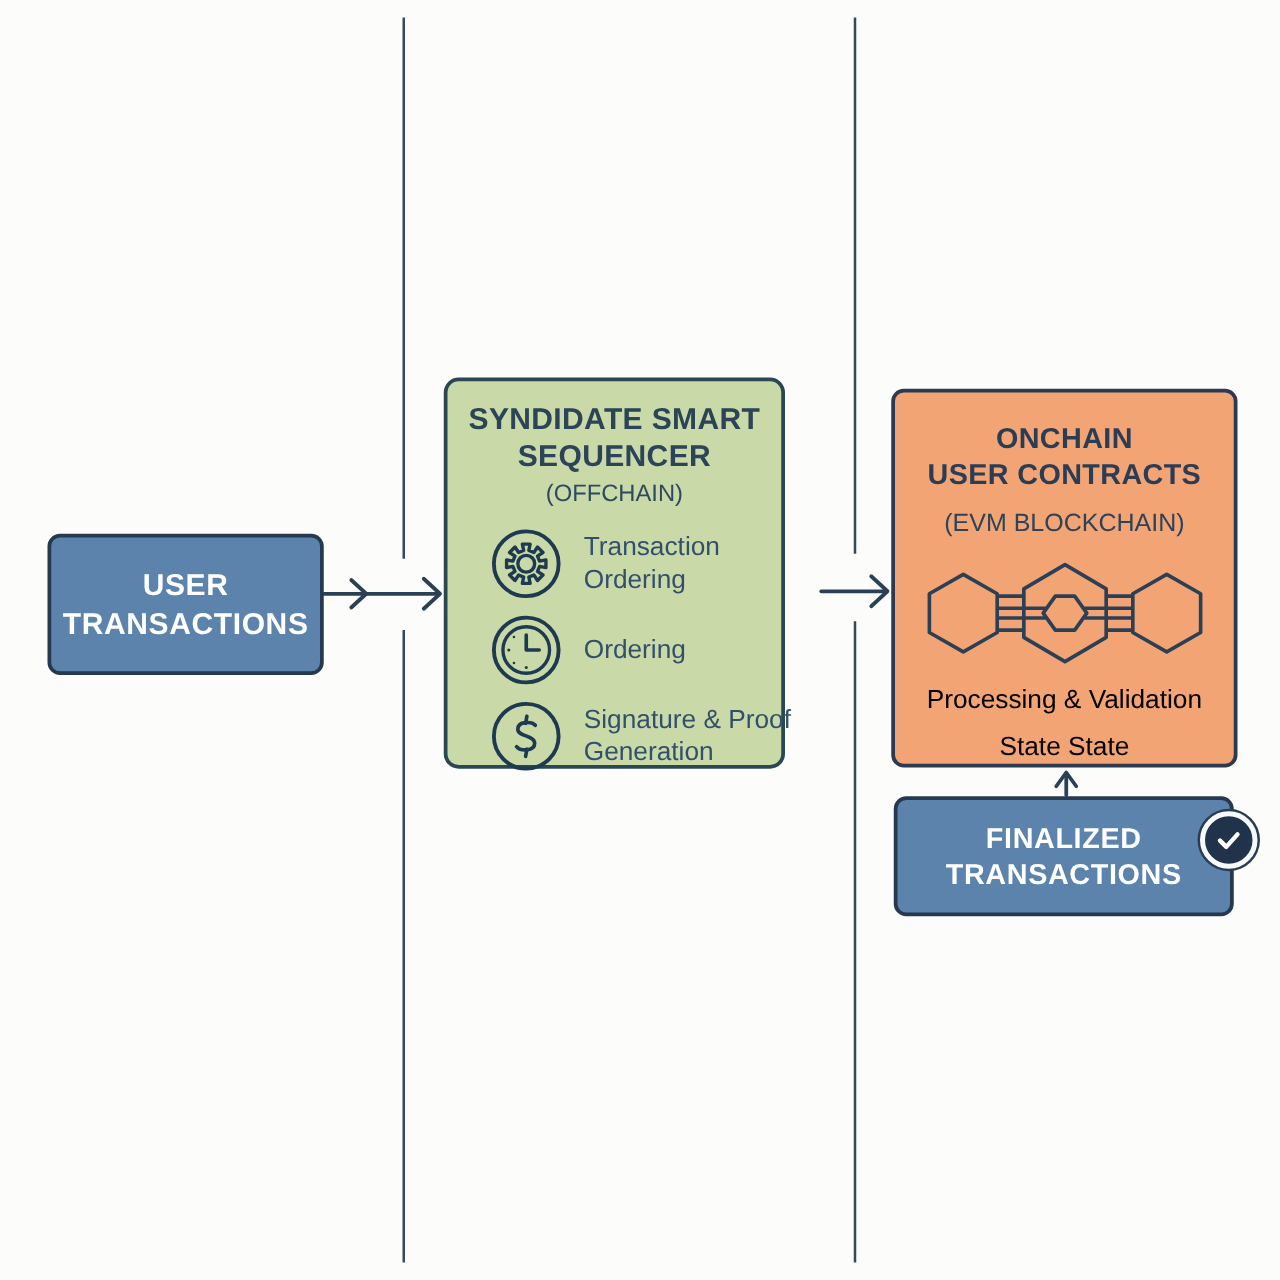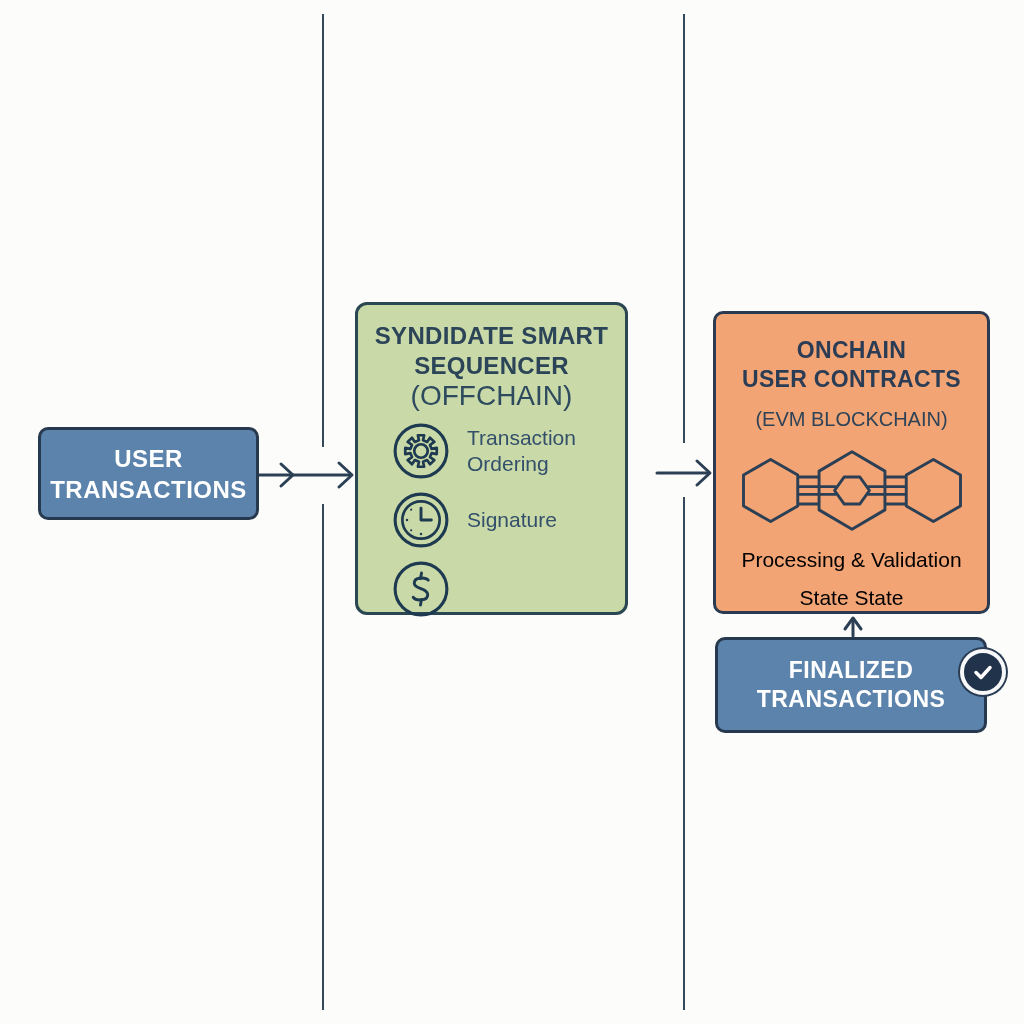--- a/index.html
+++ b/index.html
@@ -24,21 +24,21 @@
   }
   .blue-node{background:#5b83ab;color:#ffffff;}
   .blue-node .node-line{font-weight:bold;font-size:24px;line-height:31px;letter-spacing:.5px;}
 
   
   #sequencer-box{
     background:#c9d9a8;border-color:#2b4752;border-radius:12px;
     justify-content:flex-start;padding-top:16px;
   }
   .seq-title{font-weight:bold;font-size:24px;line-height:30px;color:#2b4457;letter-spacing:.3px;}
-  .seq-subtitle{font-size:28px;line-height:28px;color:#2e4a5e;margin-top:1px;}
+  .seq-subtitle{font-size:19px;line-height:28px;color:#2e4a5e;margin-top:1px;}
   .seq-items{margin-top:12px;display:flex;flex-direction:column;gap:11px;align-self:flex-start;padding-left:34px;}
   .seq-item{display:flex;align-items:center;gap:17px;text-align:left;}
   .seq-item-label{font-size:21px;line-height:26px;color:#33506b;width:186px;}
 
   
   #onchain-box{
     background:#f2a474;border-color:#2b3a50;
     justify-content:flex-start;padding-top:22px;
   }
   .onchain-title{font-weight:bold;font-size:23px;line-height:29px;color:#2b3c55;letter-spacing:.3px;}
@@ -76,21 +76,21 @@
       <path d="M339,463 L352,475 L339,487"></path>
 
       <path d="M657,473 H708"></path>
       <path d="M697,461 L710,473 L697,485"></path>
 
       <path d="M853,636 V620"></path>
       <path d="M845,629 L853,618 L861,629"></path>
     </g>
   </svg>
 
-  <div class="node blue-node" id="user-box" style="left:38px;top:427px;width:221px;height:93px;">
+  <div class="node blue-node" id="user-box" style="left:38px;top:427px;width:221px;height:113px;">
     <div class="node-line">USER</div>
     <div class="node-line">TRANSACTIONS</div>
   </div>
 
   <div class="node" id="sequencer-box" style="left:355px;top:302px;width:273px;height:313px;">
     <div class="seq-title">SYNDIDATE SMART</div>
     <div class="seq-title">SEQUENCER</div>
     <div class="seq-subtitle">(OFFCHAIN)</div>
 
     <div class="seq-items">
@@ -113,31 +113,32 @@
             <circle stroke-width="2.6" cx="28" cy="28" r="18"></circle>
             <path stroke-width="2.8" d="M28,28 V16.5 M28,28 H38"></path>
           </g>
           <g fill="#1e3a50">
             <circle cx="14.5" cy="28" r="1.2"></circle>
             <circle cx="28" cy="41.5" r="1.2"></circle>
             <circle cx="18.5" cy="38" r="1.0"></circle>
             <circle cx="18.5" cy="18" r="1.0"></circle>
           </g>
         </svg>
-        <div class="seq-item-label">Signature</div>
+        <div class="seq-item-label">Ordering</div>
       </div>
 
       <div class="seq-item">
         <svg width="58" height="58" viewBox="0 0 56 56">
           <g stroke="#1e3a50" fill="none" stroke-width="3" stroke-linecap="round">
             <circle cx="28" cy="28" r="25"></circle>
             <path stroke-width="2.8" d="M35,19.5 C32.5,16.5 21.5,16 21.5,22.5 C21.5,28.5 34.5,27 34.5,33.5 C34.5,40 23,39.5 20.5,36"></path>
             <path stroke-width="2.8" d="M28.5,12.5 L27.5,18 M28.5,38 L27.5,43.5"></path>
           </g>
         </svg>
+        <div class="seq-item-label">Signature &amp; Proof Generation</div>
       </div>
 
     </div>
   </div>
 
   <div class="node" id="onchain-box" style="left:713px;top:311px;width:277px;height:303px;">
     <div class="onchain-title">ONCHAIN</div>
     <div class="onchain-title">USER CONTRACTS</div>
     <div class="onchain-subtitle">(EVM BLOCKCHAIN)</div>
 

